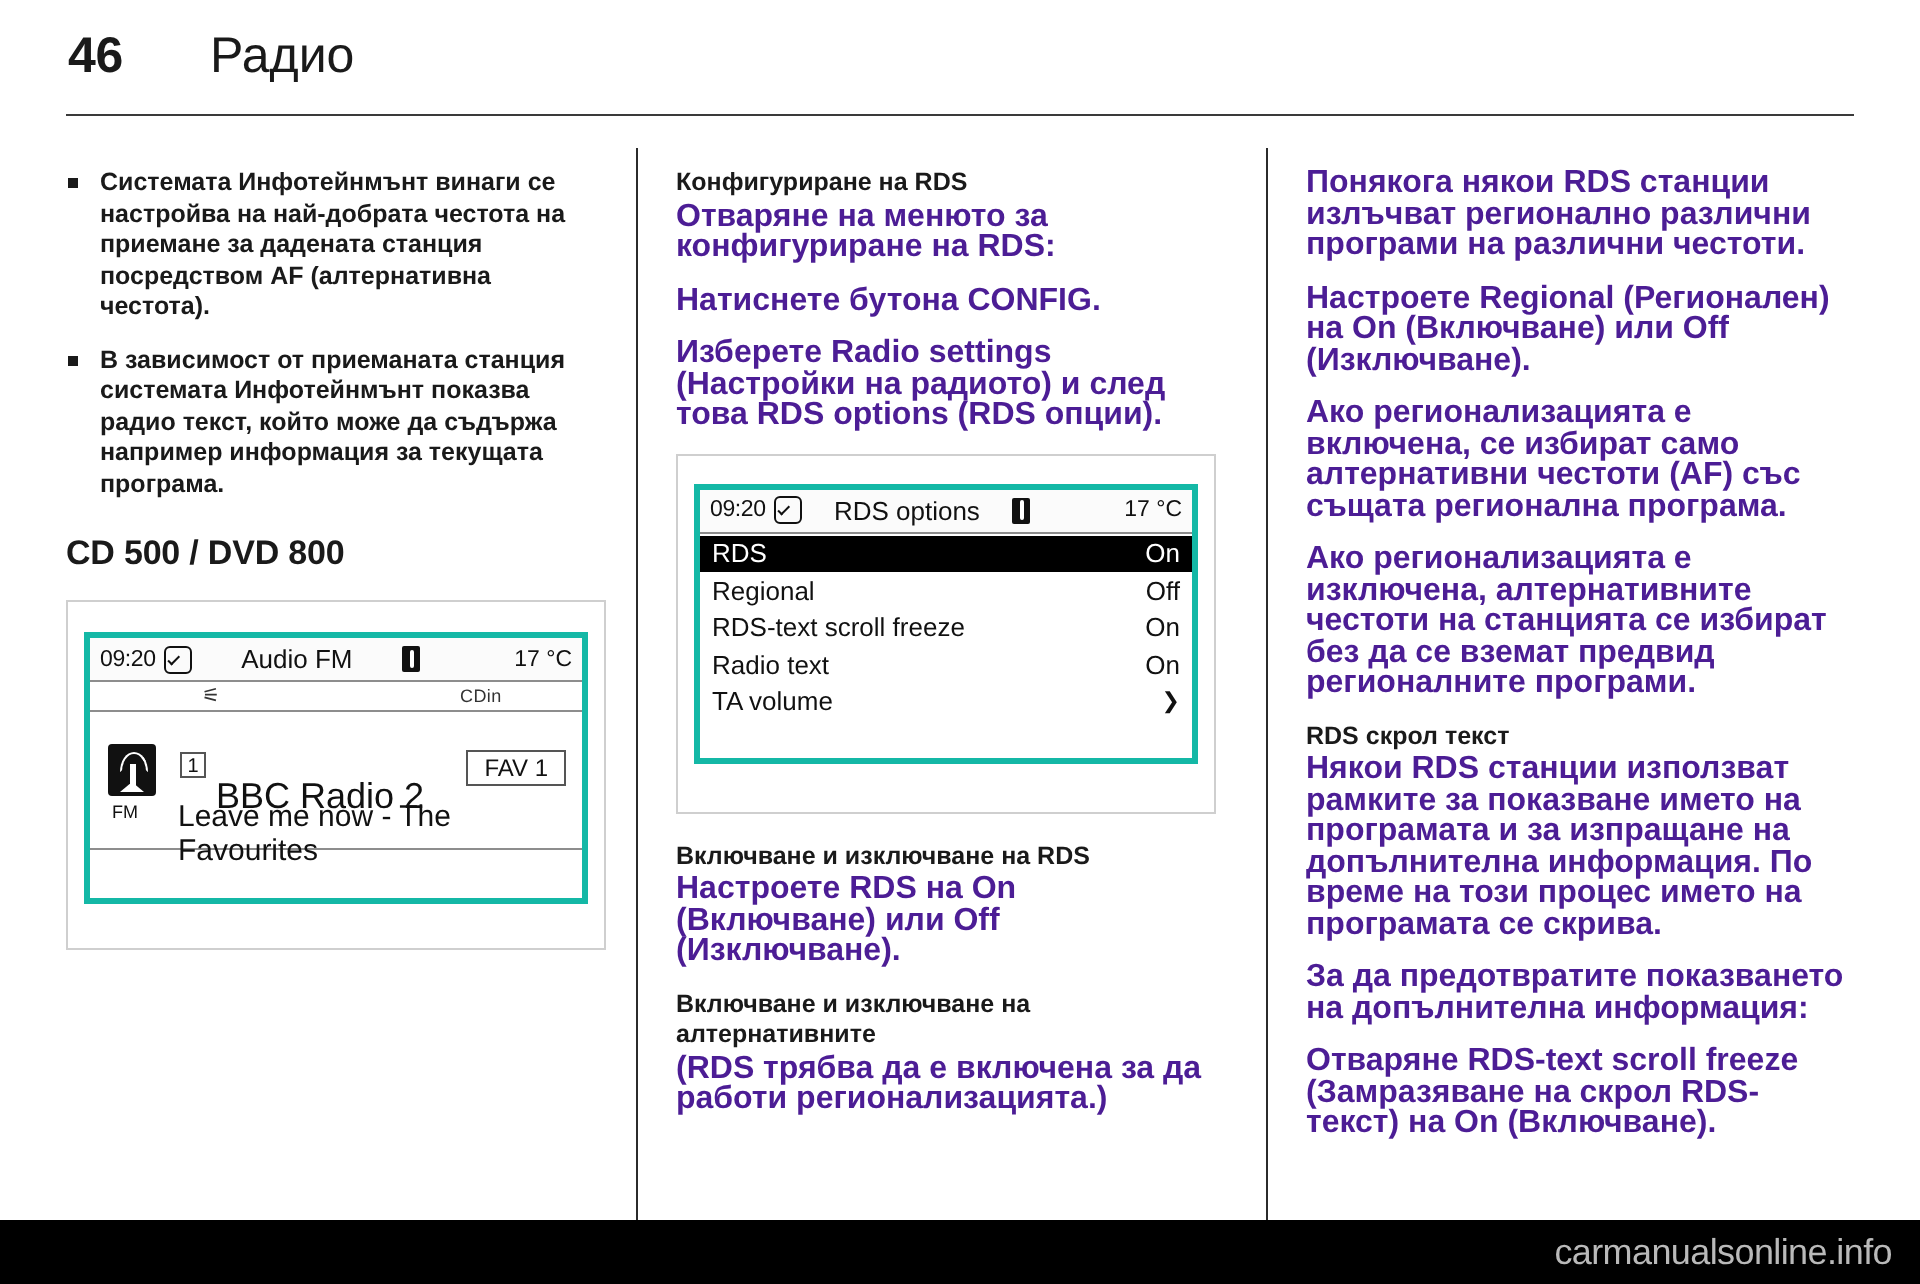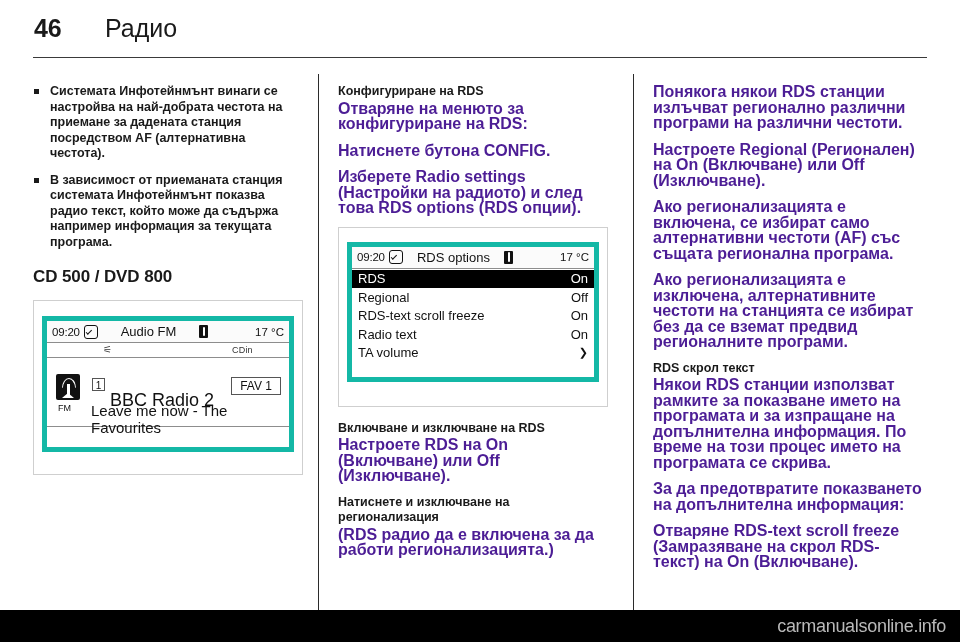--- a/index.html
+++ b/index.html
@@ -123,21 +123,21 @@
   
   .shot {
     background: #ffffff;
     border: 1px solid #cfcfcf;
     box-sizing: border-box;
     position: relative;
   }
   .shot-inner {
     position: absolute;
     background: #ffffff;
-    border: 5px solid #14b8a6;
+    border: 3px solid #14b8a6;
     box-sizing: border-box;
   }
   .shot-inner::before,
   .shot-inner::after {
     content: "";
     position: absolute;
     width: 7px; height: 7px;
     border: 0 solid #8d8d8d;
   }
   .scr-header {
@@ -434,22 +434,22 @@
             <span>TA volume</span>
             <span class="arrow">❯</span>
           </div>
         </div>
       </div>
     </div>
 
     <div style="margin-top:14px;">
       <h3 class="sub">Включване и изключване на RDS</h3>
       <p class="body cont">Настроете RDS на On (Включване) или Off (Изключване).</p>
-      <h3 class="sub">Натиснете и изключване на регионализация</h3>
-      <p class="body cont">(RDS радио да е включена за да работи регионализацията.)</p>
+      <h3 class="sub">Включване и изключване на алтернативните</h3>
+      <p class="body cont">(RDS трябва да е включена за да работи регионализацията.)</p>
     </div>
   </div>
 
   <div class="column" id="col-right">
     <p class="body">Понякога някои RDS станции излъчват регионално различни програми на различни честоти.</p>
     <p class="body">Настроете Regional (Регионален) на On (Включване) или Off (Изключване).</p>
     <p class="body">Ако регионализацията е включена, се избират само алтернативни честоти (AF) със същата регионална програма.</p>
     <p class="body">Ако регионализацията е изключена, алтернативните честоти на станцията се избират без да се вземат предвид регионалните програми.</p>
     <h3 class="sub">RDS скрол текст</h3>
     <p class="body cont">Някои RDS станции използват рамките за показване името на програмата и за изпращане на допълнителна информация. По време на този процес името на програмата се скрива.</p>

